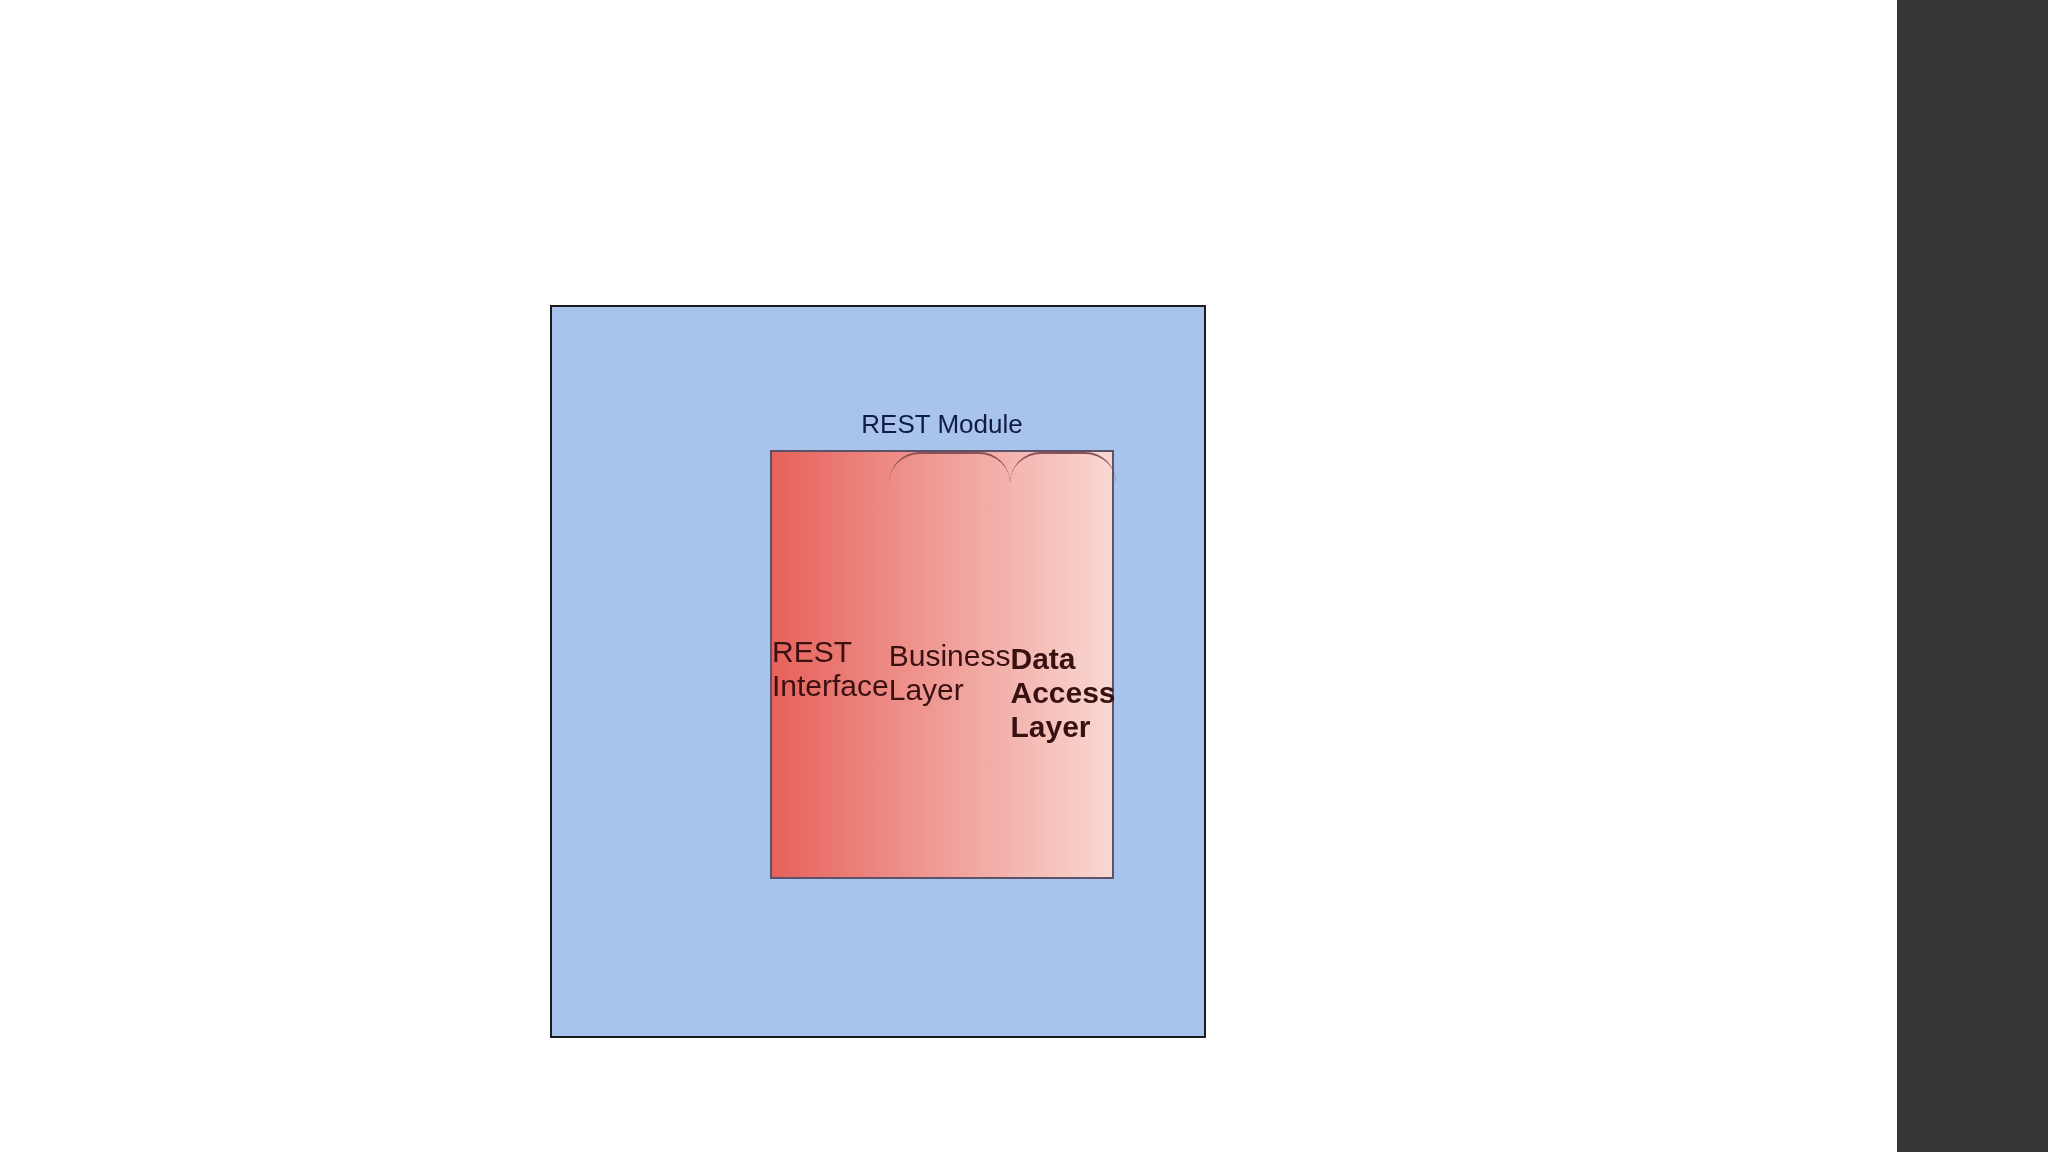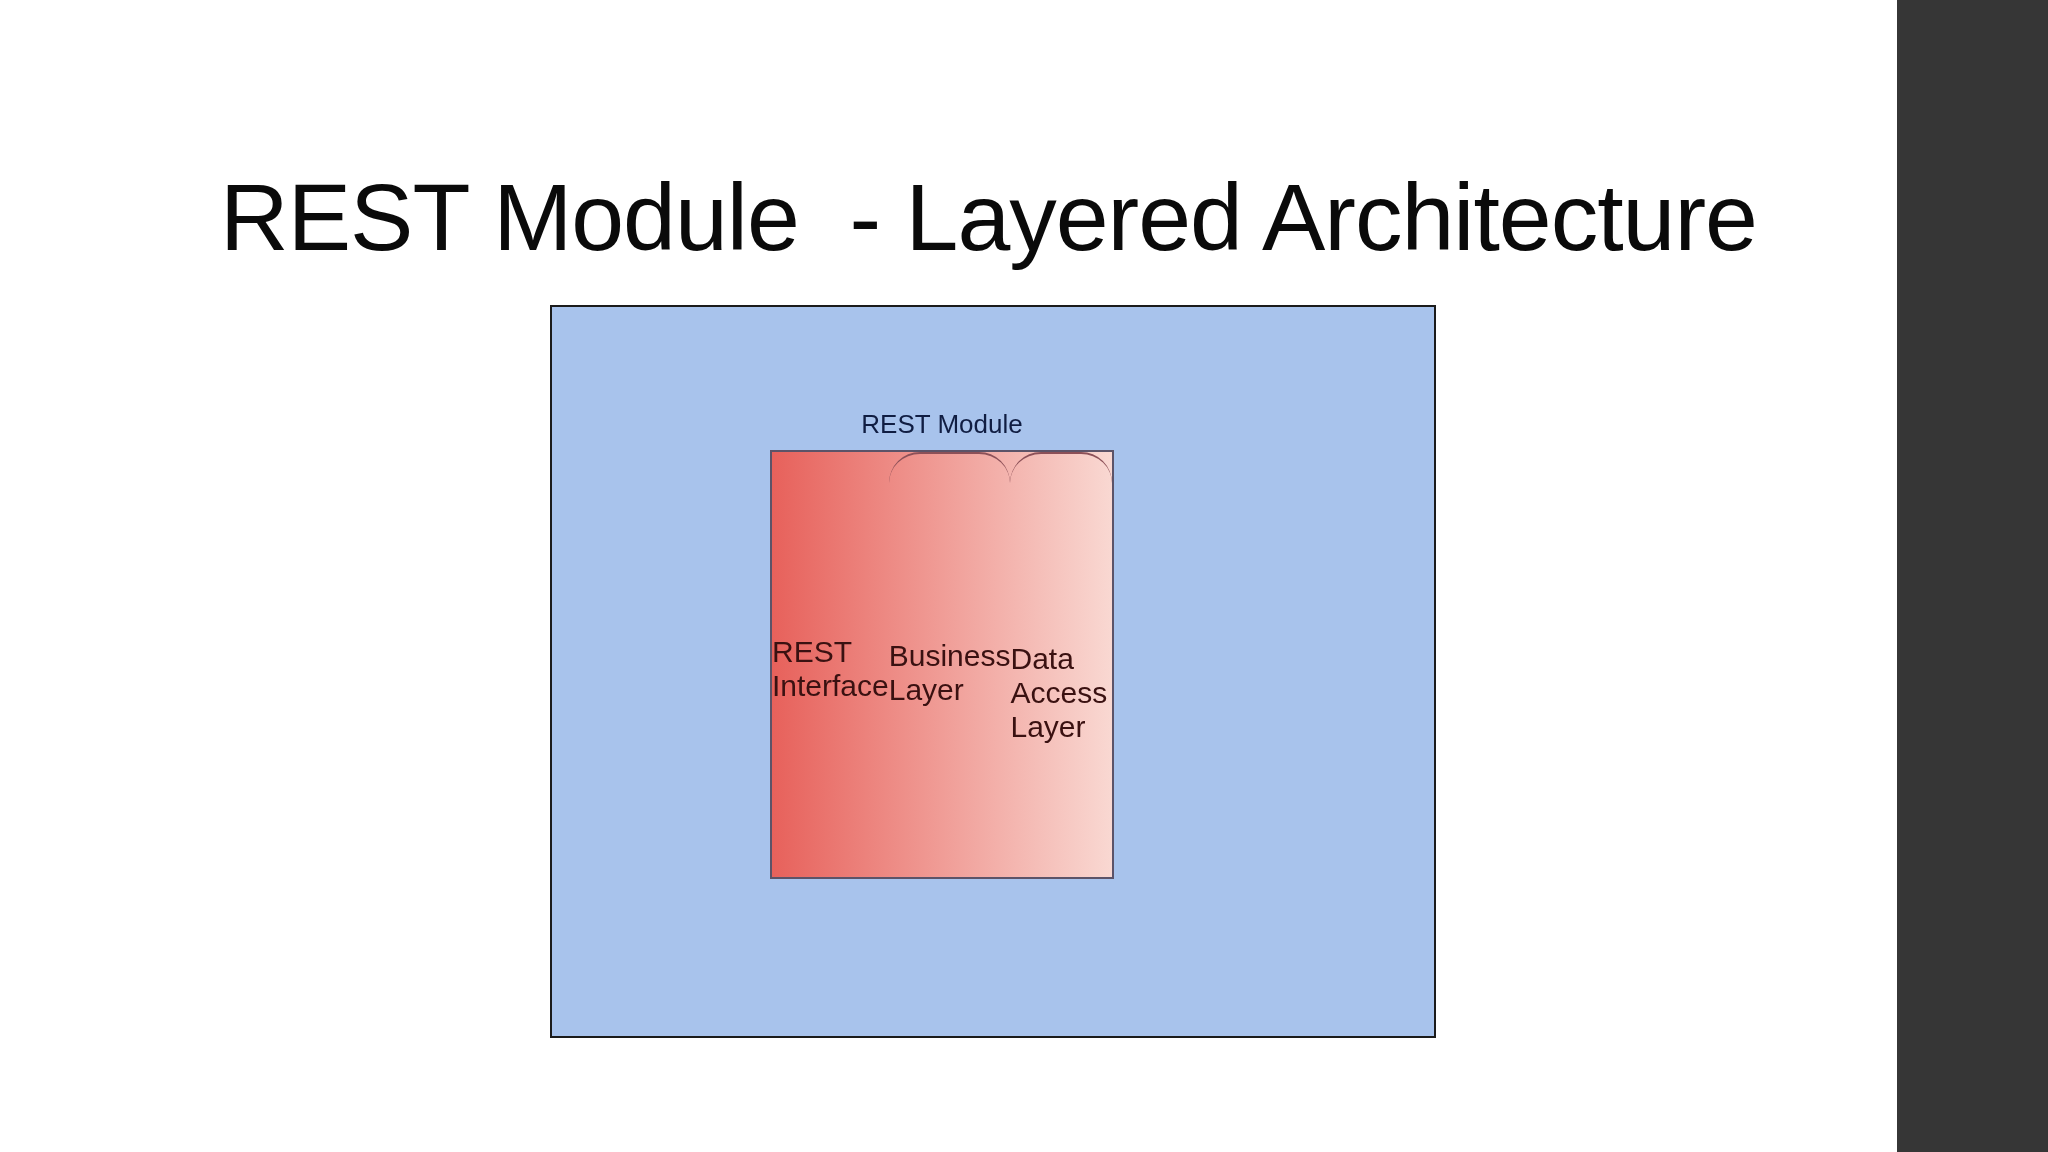--- a/index.html
+++ b/index.html
@@ -27,21 +27,21 @@
     font-size: 95px;
     line-height: 1;
     color: #0a0a0a;
     letter-spacing: -1px;
     white-space: pre;
   }
   .module-container {
     position: absolute;
     left: 550px;
     top: 305px;
-    width: 886px;
+    width: 656px;
     height: 733px;
     background: var(--container-fill, #a8c3ec);
     border: 2px solid var(--container-border, #1b1b1b);
     box-sizing: border-box;
   }
   .module-label {
     position: absolute;
     left: 218px;
     top: 93px;
     width: 344px;
@@ -75,36 +75,35 @@
     box-sizing: border-box;
     font-size: 30px;
     color: var(--layer-text, #3a1111);
   }
   .layer-row + .layer-row {
     border-top: 2px solid var(--layer-divider, #8c5058);
     border-radius: 31px;
   }
   .layer-row:nth-child(1) { padding-top: 8px; }
   .layer-row:nth-child(2) { padding-top: 14px; }
-  .layer-row:nth-child(3) { padding-top: 54px; }
+  .layer-row:nth-child(3) { padding-top: 54px; font-weight: bold; }
   .right-dark-panel {
     position: absolute;
     left: 1897px;
     top: 0;
     width: 151px;
     height: 1152px;
     background: var(--sidebar-color, #363636);
   }
 </style>
 </head>
 <body>
 
 <div class="slide">
 
-  <div class="slide-title">REST Module  - Layered Architecture</div>
 
   <div class="module-container">
 
     <div class="module-label">REST Module</div>
 
     <div class="layer-stack">
 
       <div class="layer-row">
         <span>REST Interface</span>
       </div>

